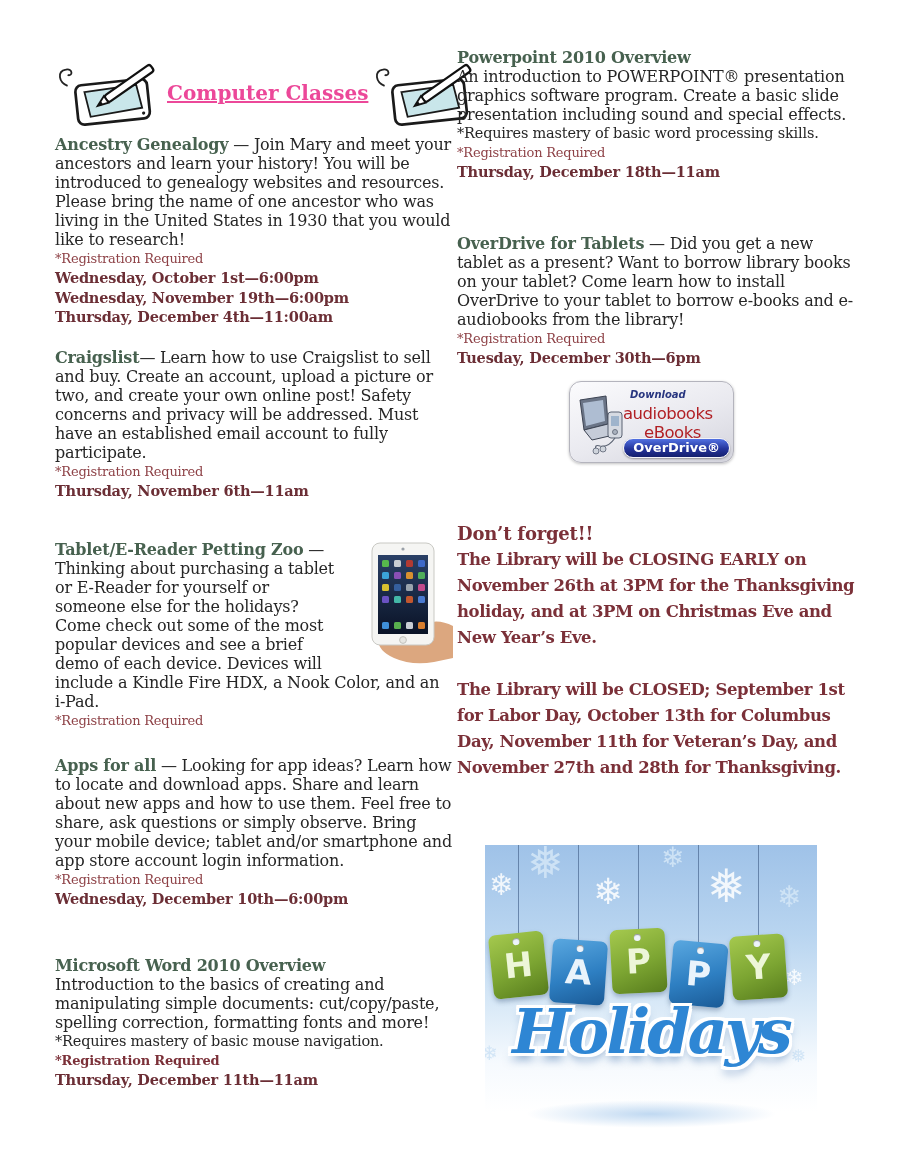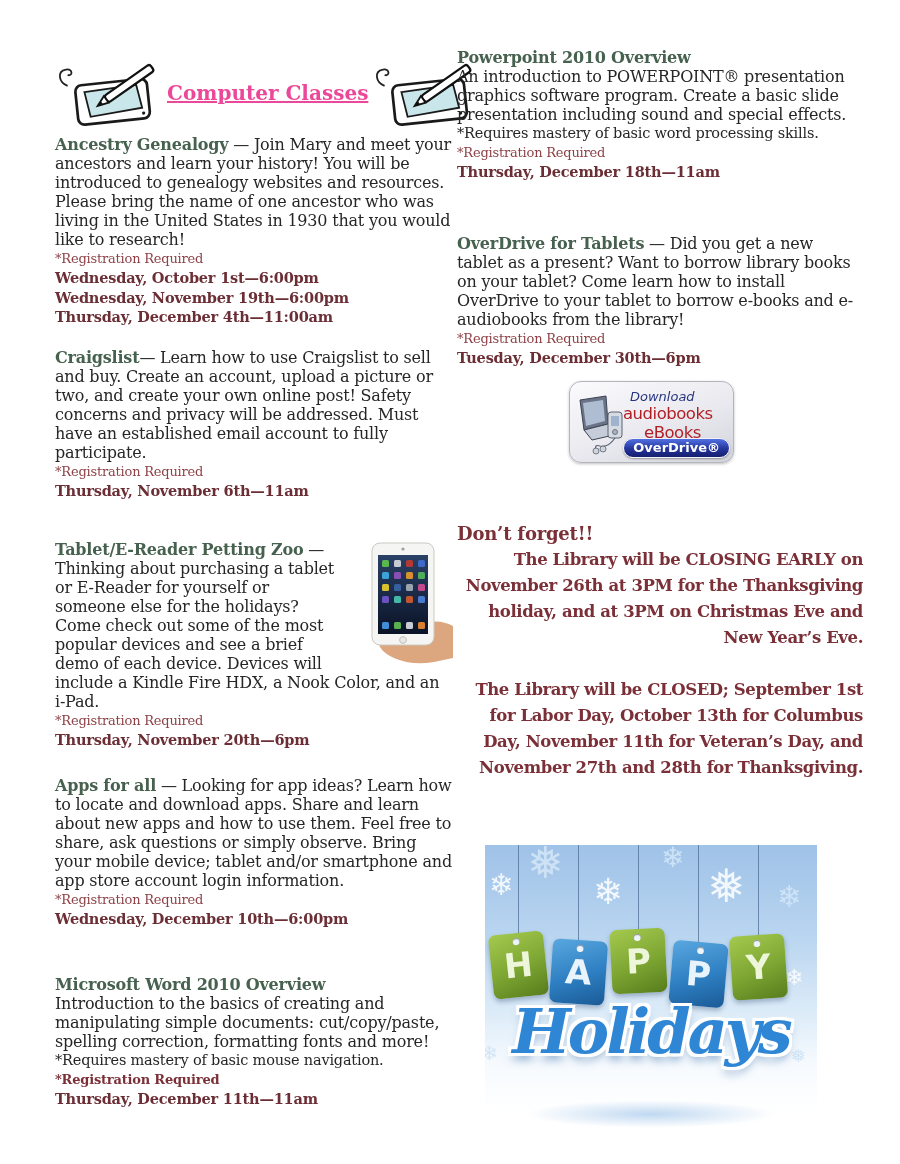--- a/index.html
+++ b/index.html
@@ -31,35 +31,35 @@
 
   .ipad-wrap { float:right; width:103px; height:124px; margin:0 0 6px 10px; }
 
   .od-badge {
     position:relative; width:163px; height:80px; margin:14px 0 0 112px;
     border-radius:12px; border:1px solid #b4b4bd;
     background:linear-gradient(160deg,#fbfbfd 0%,#e9e9ef 55%,#d3d3dc 100%);
     box-shadow:0 1px 3px rgba(0,0,0,0.25);
     font-family:"DejaVu Sans", sans-serif;
   }
-  .od-download   { position:absolute; left:60px; top:7px;  font-style:italic; font-weight:normal; font-size:13px; color:#27357f; }
+  .od-download   { position:absolute; left:60px; top:7px;  font-style:italic; font-weight:bold; font-size:10px; color:#27357f; }
   .od-audiobooks { position:absolute; left:53px; top:22px; font-weight:normal; font-size:16.5px; color:#b11f24; letter-spacing:-0.5px; }
   .od-ebooks     { position:absolute; left:74px; top:41px; font-weight:normal; font-size:16.5px; color:#b11f24; letter-spacing:-0.5px; }
   .od-pill {
     position:absolute; right:3px; bottom:4px; padding:1px 9px 2px 9px;
     border-radius:10px; border:1px solid #f4f4f8;
     background:linear-gradient(180deg,#5271e2 0%,#24349b 55%,#141f6e 100%);
     color:#ffffff; font-weight:bold; font-size:13px;
     box-shadow:0 1px 2px rgba(0,0,0,0.35);
   }
   .od-art { position:absolute; left:2px; top:12px; }
 
   .dont { margin-top:58px; color:#7b3038; width:406px; }
   .dont-heading { font-weight:bold; font-size:18px; line-height:26px; letter-spacing:-0.2px; }
-  .dont p { margin:0; font-weight:bold; font-size:16.5px; line-height:26px; letter-spacing:-0.4px;text-align:right; }
+  .dont p { margin:0; font-weight:bold; font-size:16.5px; line-height:26px; letter-spacing:-0.4px; }
   .dont p + p { margin-top:26px; }
 
   .holiday {
     position:relative; width:332px; height:303px; margin:64px 0 0 28px; overflow:hidden;
     background:linear-gradient(180deg,#9fc2e8 0%,#b9d5f0 30%,#dcebf8 55%,#f6fafe 72%,#ffffff 88%);
   }
   .flake { position:absolute; color:rgba(255,255,255,0.85); font-family:"DejaVu Sans", sans-serif; pointer-events:none; }
   .flake.dim { color:rgba(208,228,246,0.95); }
   .string { position:absolute; width:1px; background:rgba(80,110,150,0.75); top:0; }
   .tag {
@@ -176,21 +176,20 @@
             <rect x="68" y="56" width="7" height="7" rx="1.5" fill="#4a7ad0"></rect>
             <rect x="32" y="82" width="7" height="7" rx="1.5" fill="#3f8fd8"></rect>
             <rect x="44" y="82" width="7" height="7" rx="1.5" fill="#58b04e"></rect>
             <rect x="56" y="82" width="7" height="7" rx="1.5" fill="#c8cdd4"></rect>
             <rect x="68" y="82" width="7" height="7" rx="1.5" fill="#d87f2f"></rect>
           </g>
         </svg>
       </span>
       <p class="body-text"><span class="green-heading">Tablet/E-Reader Petting Zoo</span> <span>—  Thinking about purchasing a tablet or E-Reader for yourself or someone else for the holidays?  Come check out some of the most popular devices  and see a brief demo of each device.  Devices will include a Kindle Fire HDX, a Nook Color, and an i-Pad.</span></p>
       <div class="reg">*Registration Required</div>
-      <div class="date">Thursday, November 20th—6pm</div>
     </section>
 
     <section class="sec-apps">
       <p class="body-text"><span class="green-heading">Apps for all</span> <span>— Looking for app ideas? Learn how to locate and download apps. Share and learn about new apps and how to use them. Feel free to share, ask questions or simply observe. Bring your mobile device; tablet and/or smartphone and app store account login information.</span></p>
       <div class="reg">*Registration Required</div>
       <div class="date">Wednesday, December 10th—6:00pm</div>
     </section>
 
     <section class="sec-word">
       <p class="body-text"><span class="green-heading block">Microsoft Word 2010 Overview</span><span>Introduction to the basics of creating and manipulating simple documents: cut/copy/paste, spelling correction, formatting fonts and more!</span></p>

